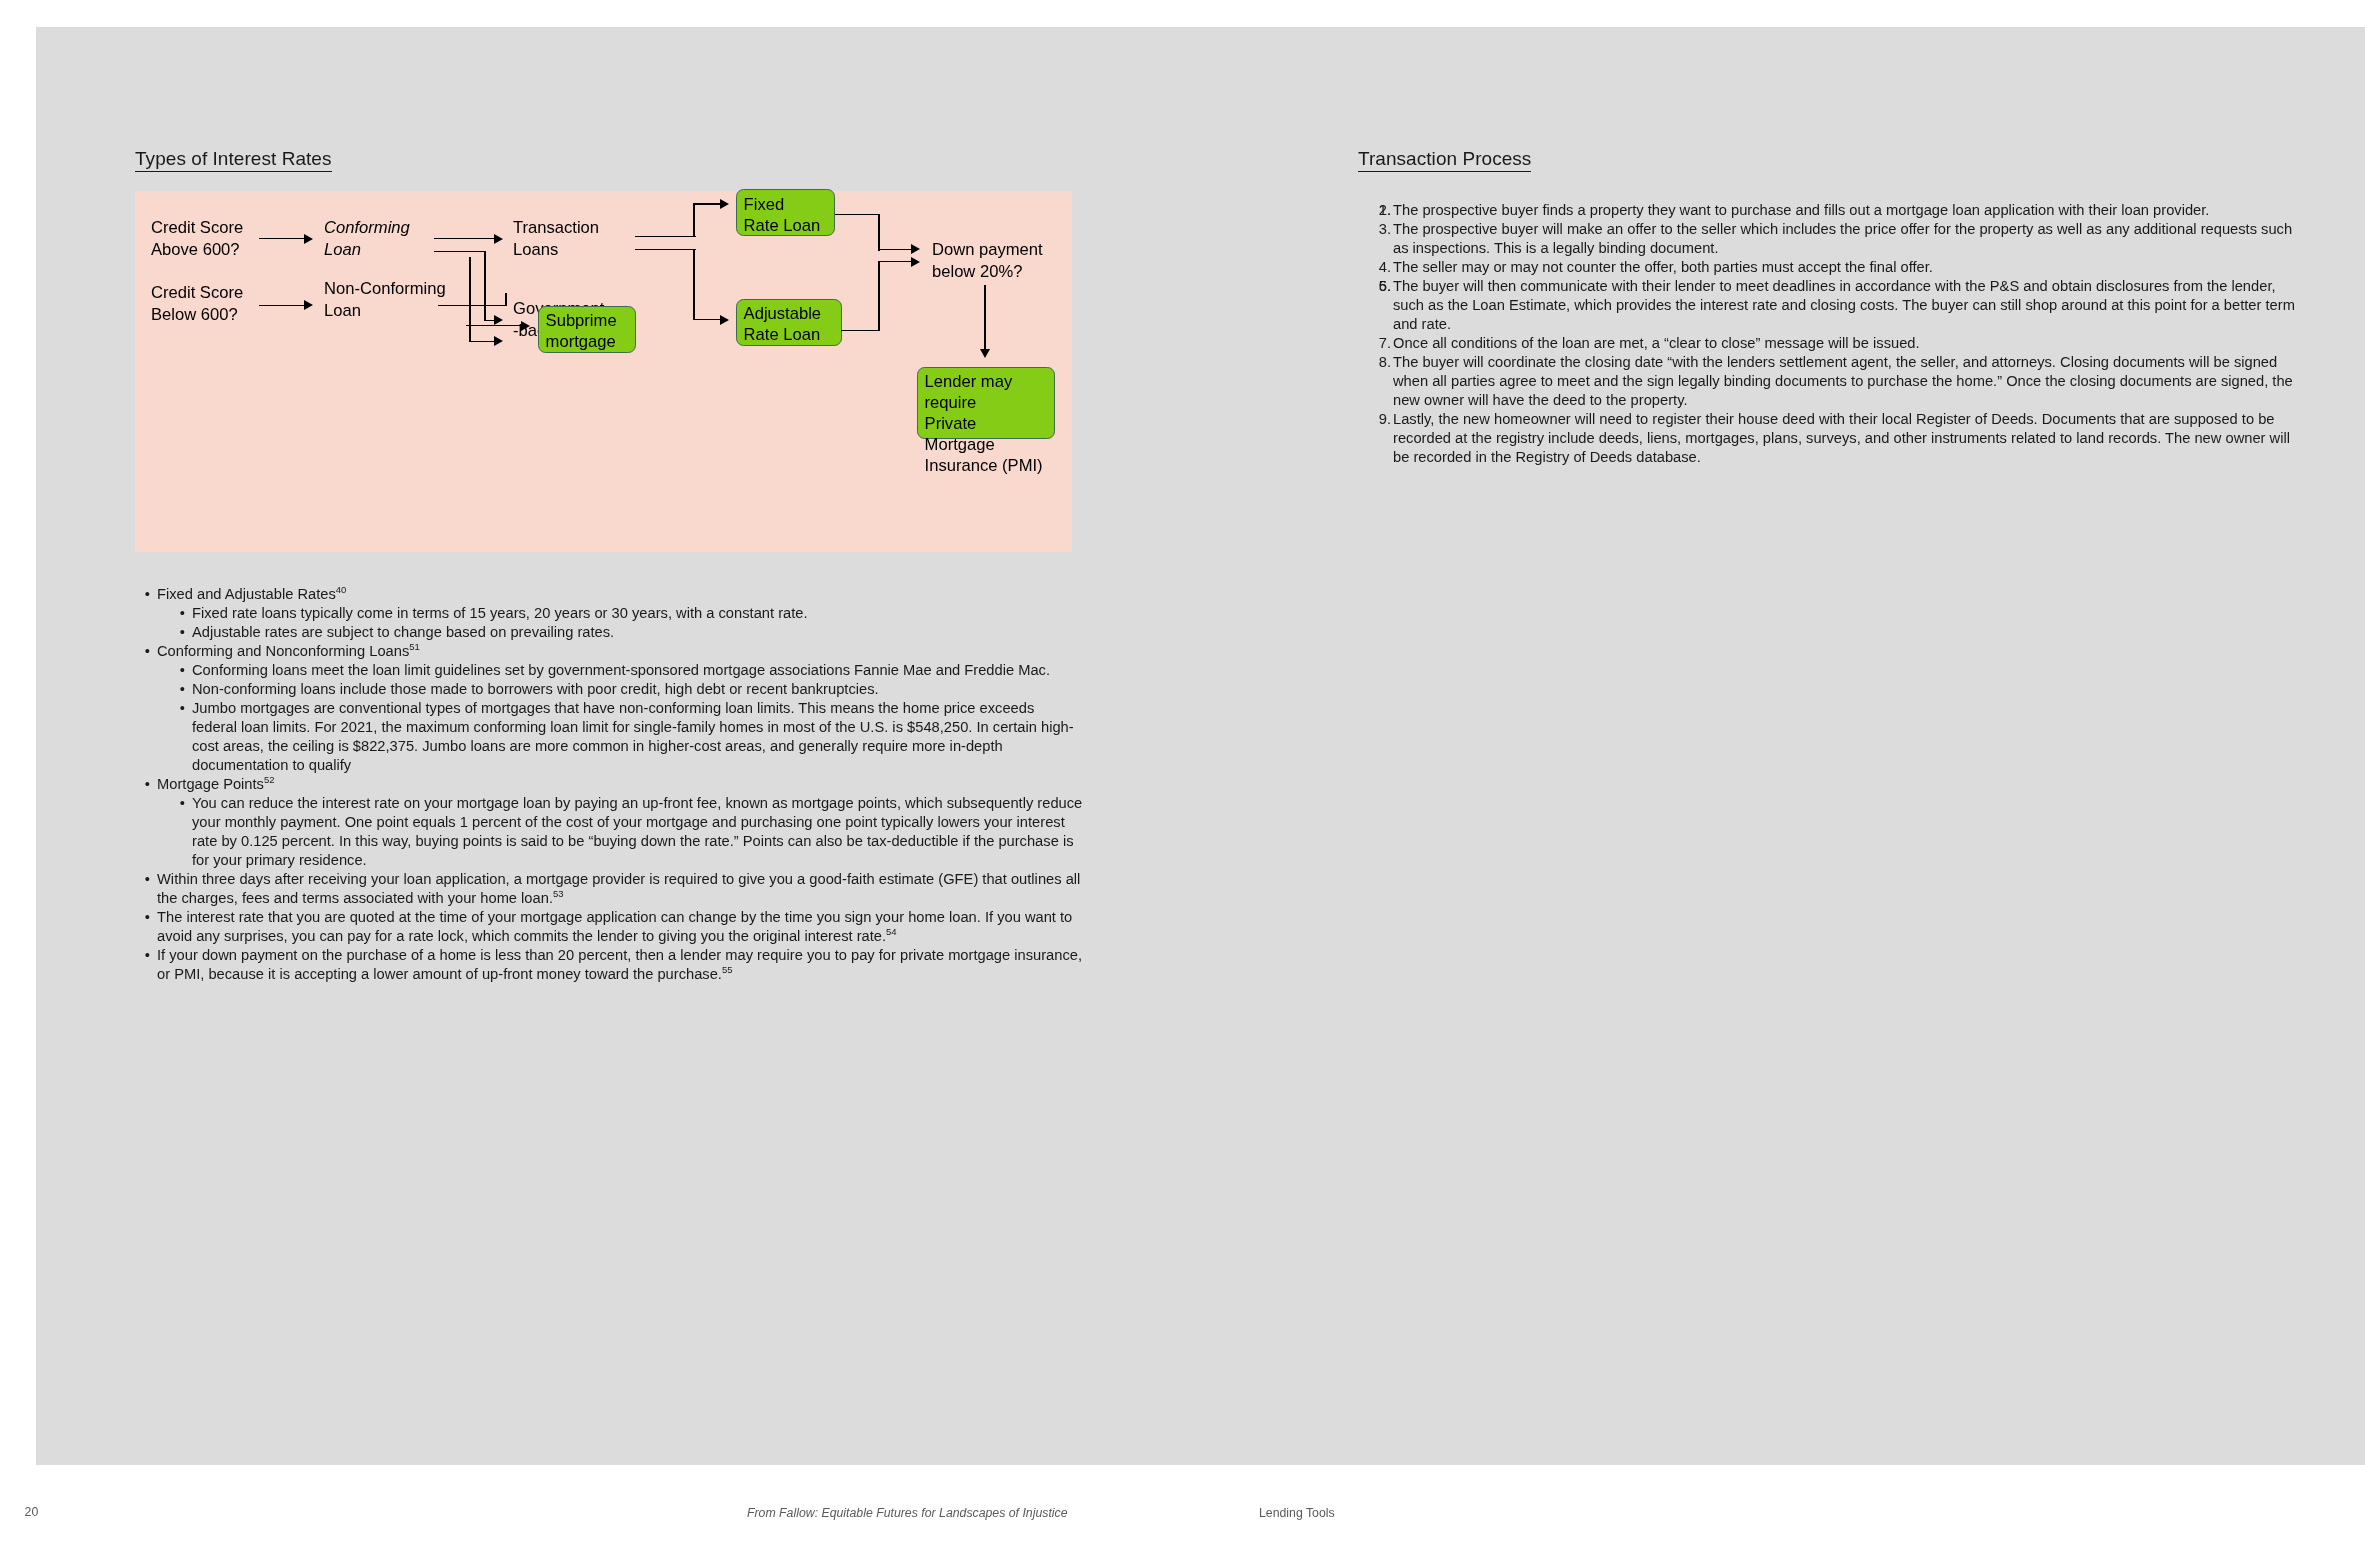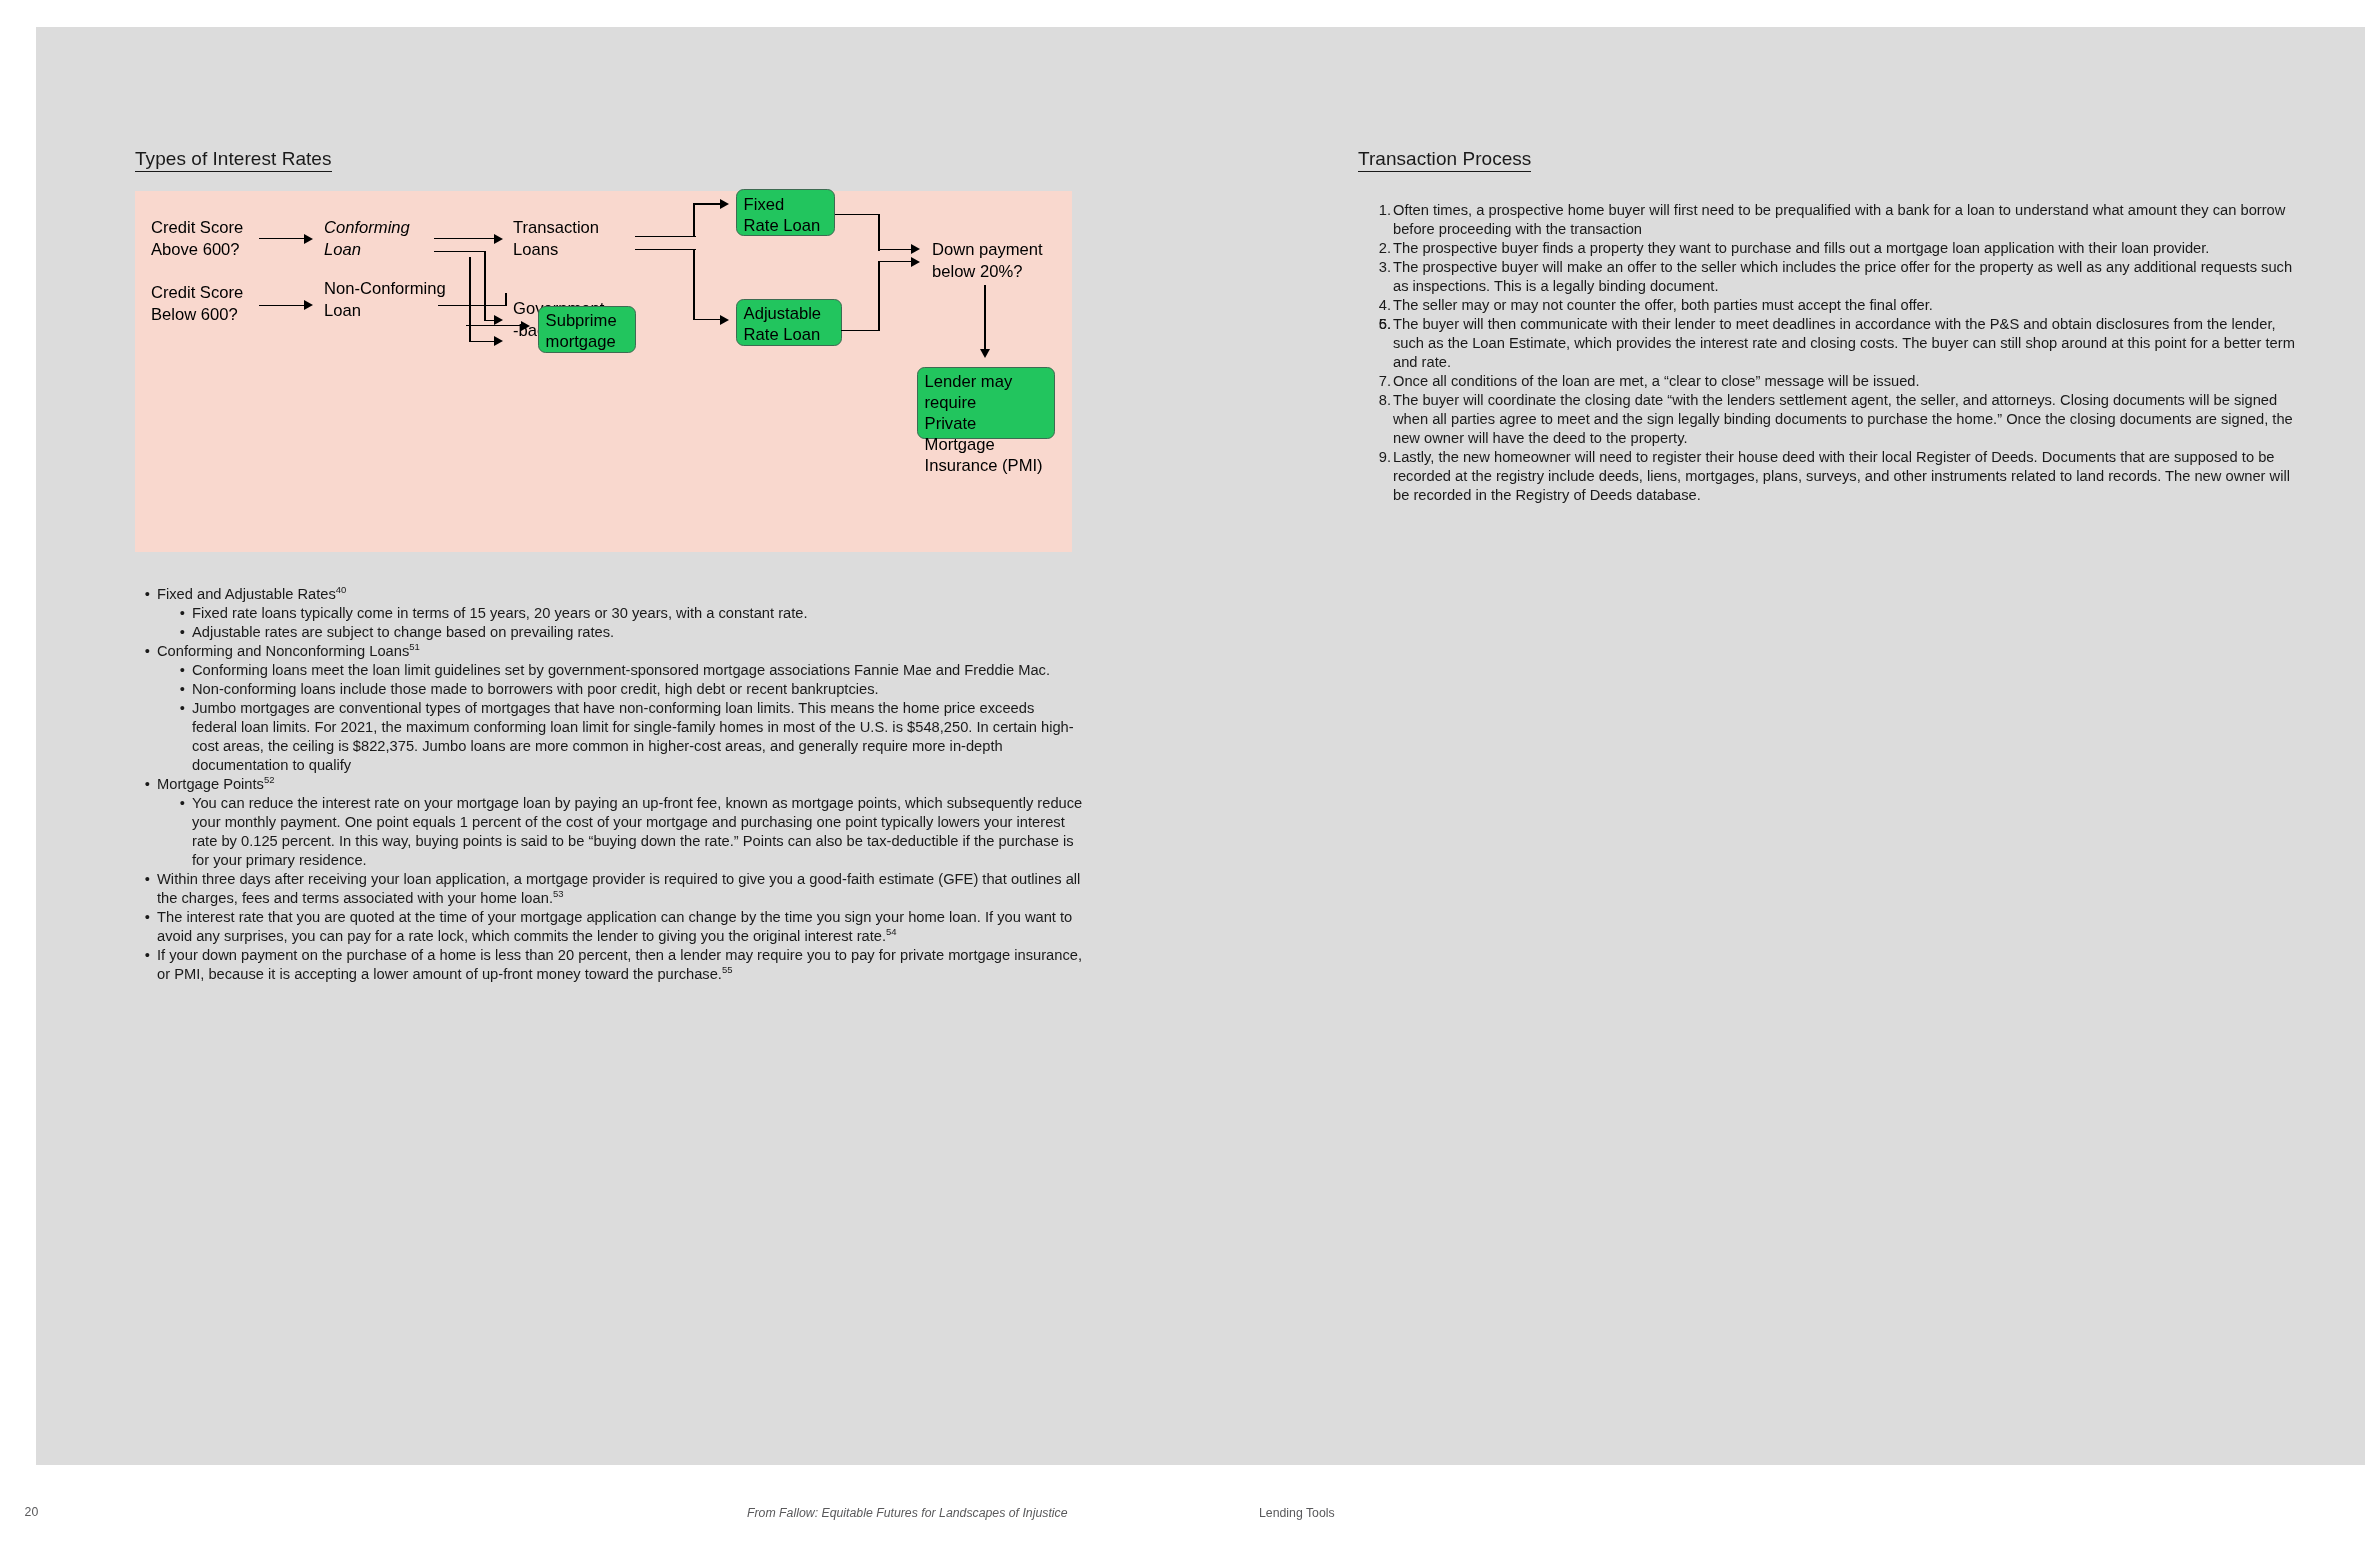--- a/index.html
+++ b/index.html
@@ -60,21 +60,21 @@
   }
   .dlabel {
     position: absolute;
     font-size: 16.6px;
     line-height: 22px;
     color: #000;
     white-space: pre-line;
   }
   .dbox {
     position: absolute;
-    background: #22c55e;
+    background: #84cc16;
     border: 0.9px solid #3e6b52;
     border-radius: 7.6px;
     font-size: 16.6px;
     line-height: 21px;
     color: #000;
     box-sizing: border-box;
     padding: 3.8px 6.6px 4.7px 6.6px;
     white-space: pre-line;
   }
   .ln {
@@ -285,21 +285,21 @@
         <li><span class="bullet">•</span><span>Within three days after receiving your loan application, a mortgage provider is required to give you a good-faith estimate (GFE) that outlines all the charges, fees and terms associated with your home loan.</span><sup>53</sup></li>
         <li><span class="bullet">•</span><span>The interest rate that you are quoted at the time of your mortgage application can change by the time you sign your home loan. If you want to avoid any surprises, you can pay for a rate lock, which commits the lender to giving you the original interest rate.</span><sup>54</sup></li>
         <li><span class="bullet">•</span><span>If your down payment on the purchase of a home is less than 20 percent, then a lender may require you to pay for private mortgage insurance, or PMI, because it is accepting a lower amount of up-front money toward the purchase.</span><sup>55</sup></li>
       </ul>
   </div>
 
   <div class="section-heading" id="heading-transaction"><span class="u">Transaction Process</span></div>
 
   <div class="prose" id="right-list">
     <ol class="numlist">
-        <li><span class="num">1.</span><span>Often times, a prospective home buyer will first need to be prequalified with a bank for a loan to understand what amount they can borrow before proceeding with the transaction</span></li>
+        <li><span class="num">1.</span></li>
         <li><span class="num">2.</span><span>The prospective buyer finds a property they want to purchase and fills out a mortgage loan application with their loan provider.</span></li>
         <li><span class="num">3.</span><span>The prospective buyer will make an offer to the seller which includes the price offer for the property as well as any additional requests such as inspections. This is a legally binding document.</span></li>
         <li><span class="num">4.</span><span>The seller may or may not counter the offer, both parties must accept the final offer.</span></li>
         <li><span class="num">5.</span></li>
         <li><span class="num">6.</span><span>The buyer will then communicate with their lender to meet deadlines in accordance with the P&amp;S and obtain disclosures from the lender, such as the Loan Estimate, which provides the interest rate and closing costs. The buyer can still shop around at this point for a better term and rate.</span></li>
         <li><span class="num">7.</span><span>Once all conditions of the loan are met, a “clear to close” message will be issued.</span></li>
         <li><span class="num">8.</span><span>The buyer will coordinate the closing date “with the lenders settlement agent, the seller, and attorneys. Closing documents will be signed when all parties agree to meet and the sign legally binding documents to purchase the home.” Once the closing documents are signed, the new owner will have the deed to the property.</span></li>
         <li><span class="num">9.</span><span>Lastly, the new homeowner will need to register their house deed with their local Register of Deeds. Documents that are supposed to be recorded at the registry include deeds, liens, mortgages, plans, surveys, and other instruments related to land records. The new owner will be recorded in the Registry of Deeds database.</span></li>
       </ol>
   </div>

